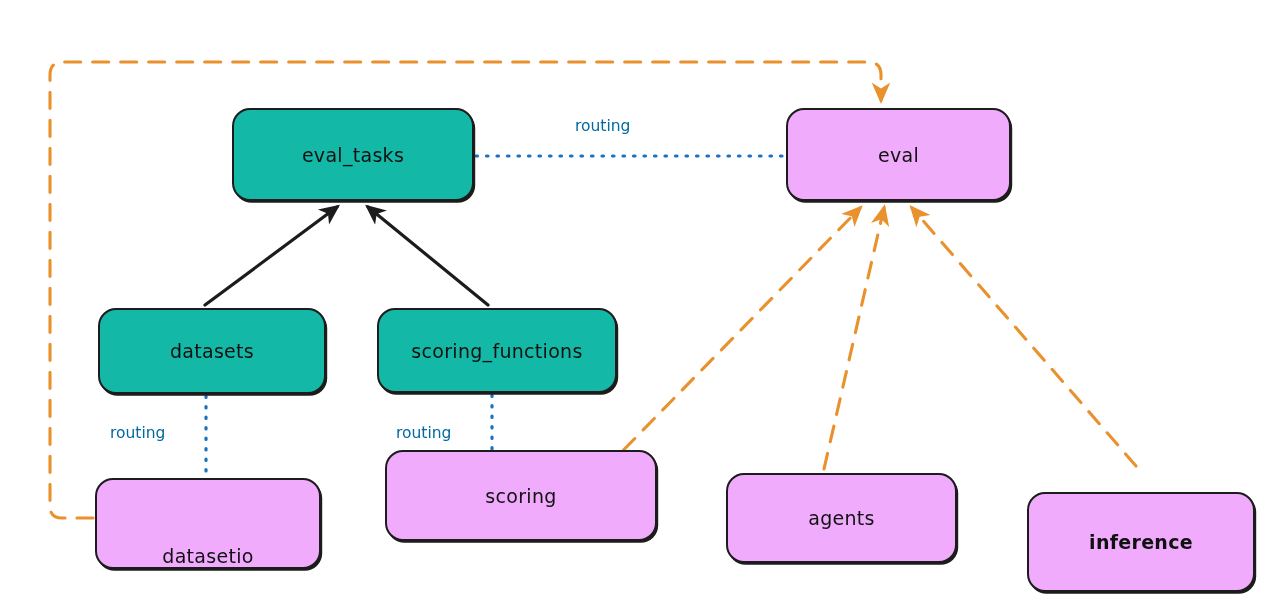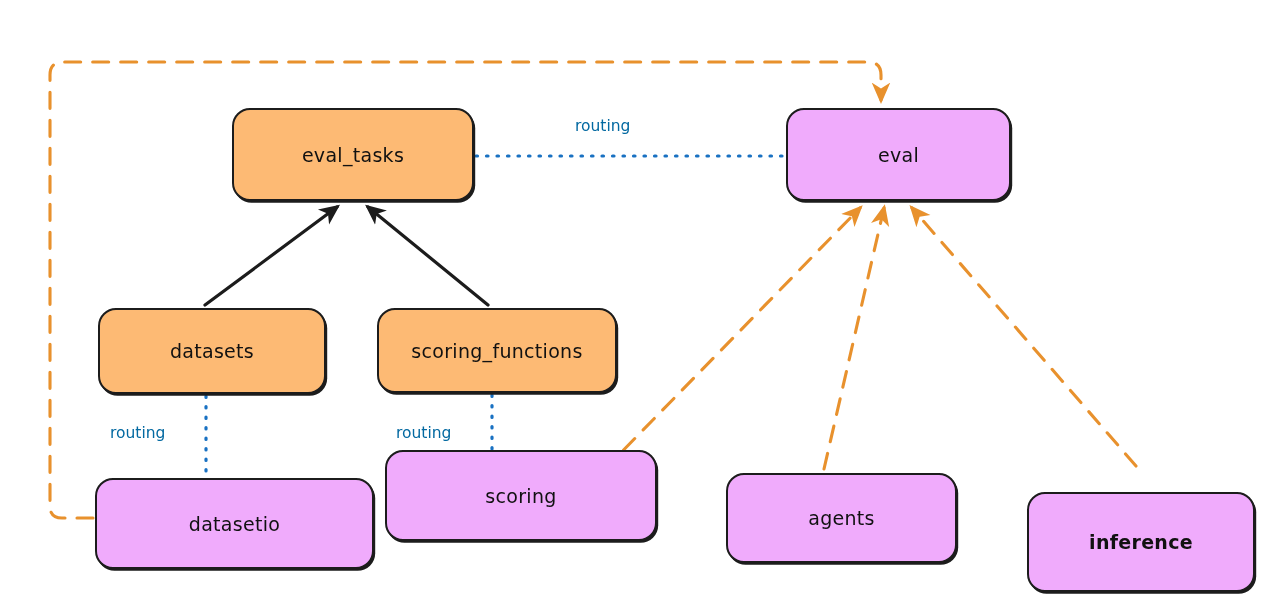--- a/index.html
+++ b/index.html
@@ -29,21 +29,21 @@
   .node {
     position: absolute;
     box-sizing: border-box;
     border: 2.6px solid #1c1c1c;
     border-radius: 18px;
     display: flex;
     align-items: center;
     justify-content: center;
     box-shadow: 1.6px 2.2px 0 -0.4px #1c1c1c;
   }
-  .node.blue  { background: #fdba74; }
+  .node.blue  { background: #14b8a6; }
   .node.green { background: #f0abfc; }
   .node-label {
     font-family: "DejaVu Sans", sans-serif;
     font-size: 19px;
     color: #111111;
     letter-spacing: 0.3px;
     white-space: nowrap;
     user-select: none;
   }
   .edge-label {
@@ -98,21 +98,21 @@
   </div>
 
   <div class="node blue" style="left:98px; top:308px; width:228px; height:86px;">
     <span class="node-label">datasets</span>
   </div>
 
   <div class="node blue" style="left:377px; top:308px; width:240px; height:85px;">
     <span class="node-label">scoring_functions</span>
   </div>
 
-  <div class="node green" style="left:95px; top:478px; width:279px; height:91px;">
+  <div class="node green" style="left:95px; top:478px; width:226px; height:91px;align-items:flex-end;">
     <span class="node-label">datasetio</span>
   </div>
 
   <div class="node green" style="left:385px; top:450px; width:272px; height:91px;">
     <span class="node-label">scoring</span>
   </div>
 
   <div class="node green" style="left:710px; top:473px; width:231px; height:90px;margin-left:16px;">
     <span class="node-label">agents</span>
   </div>

